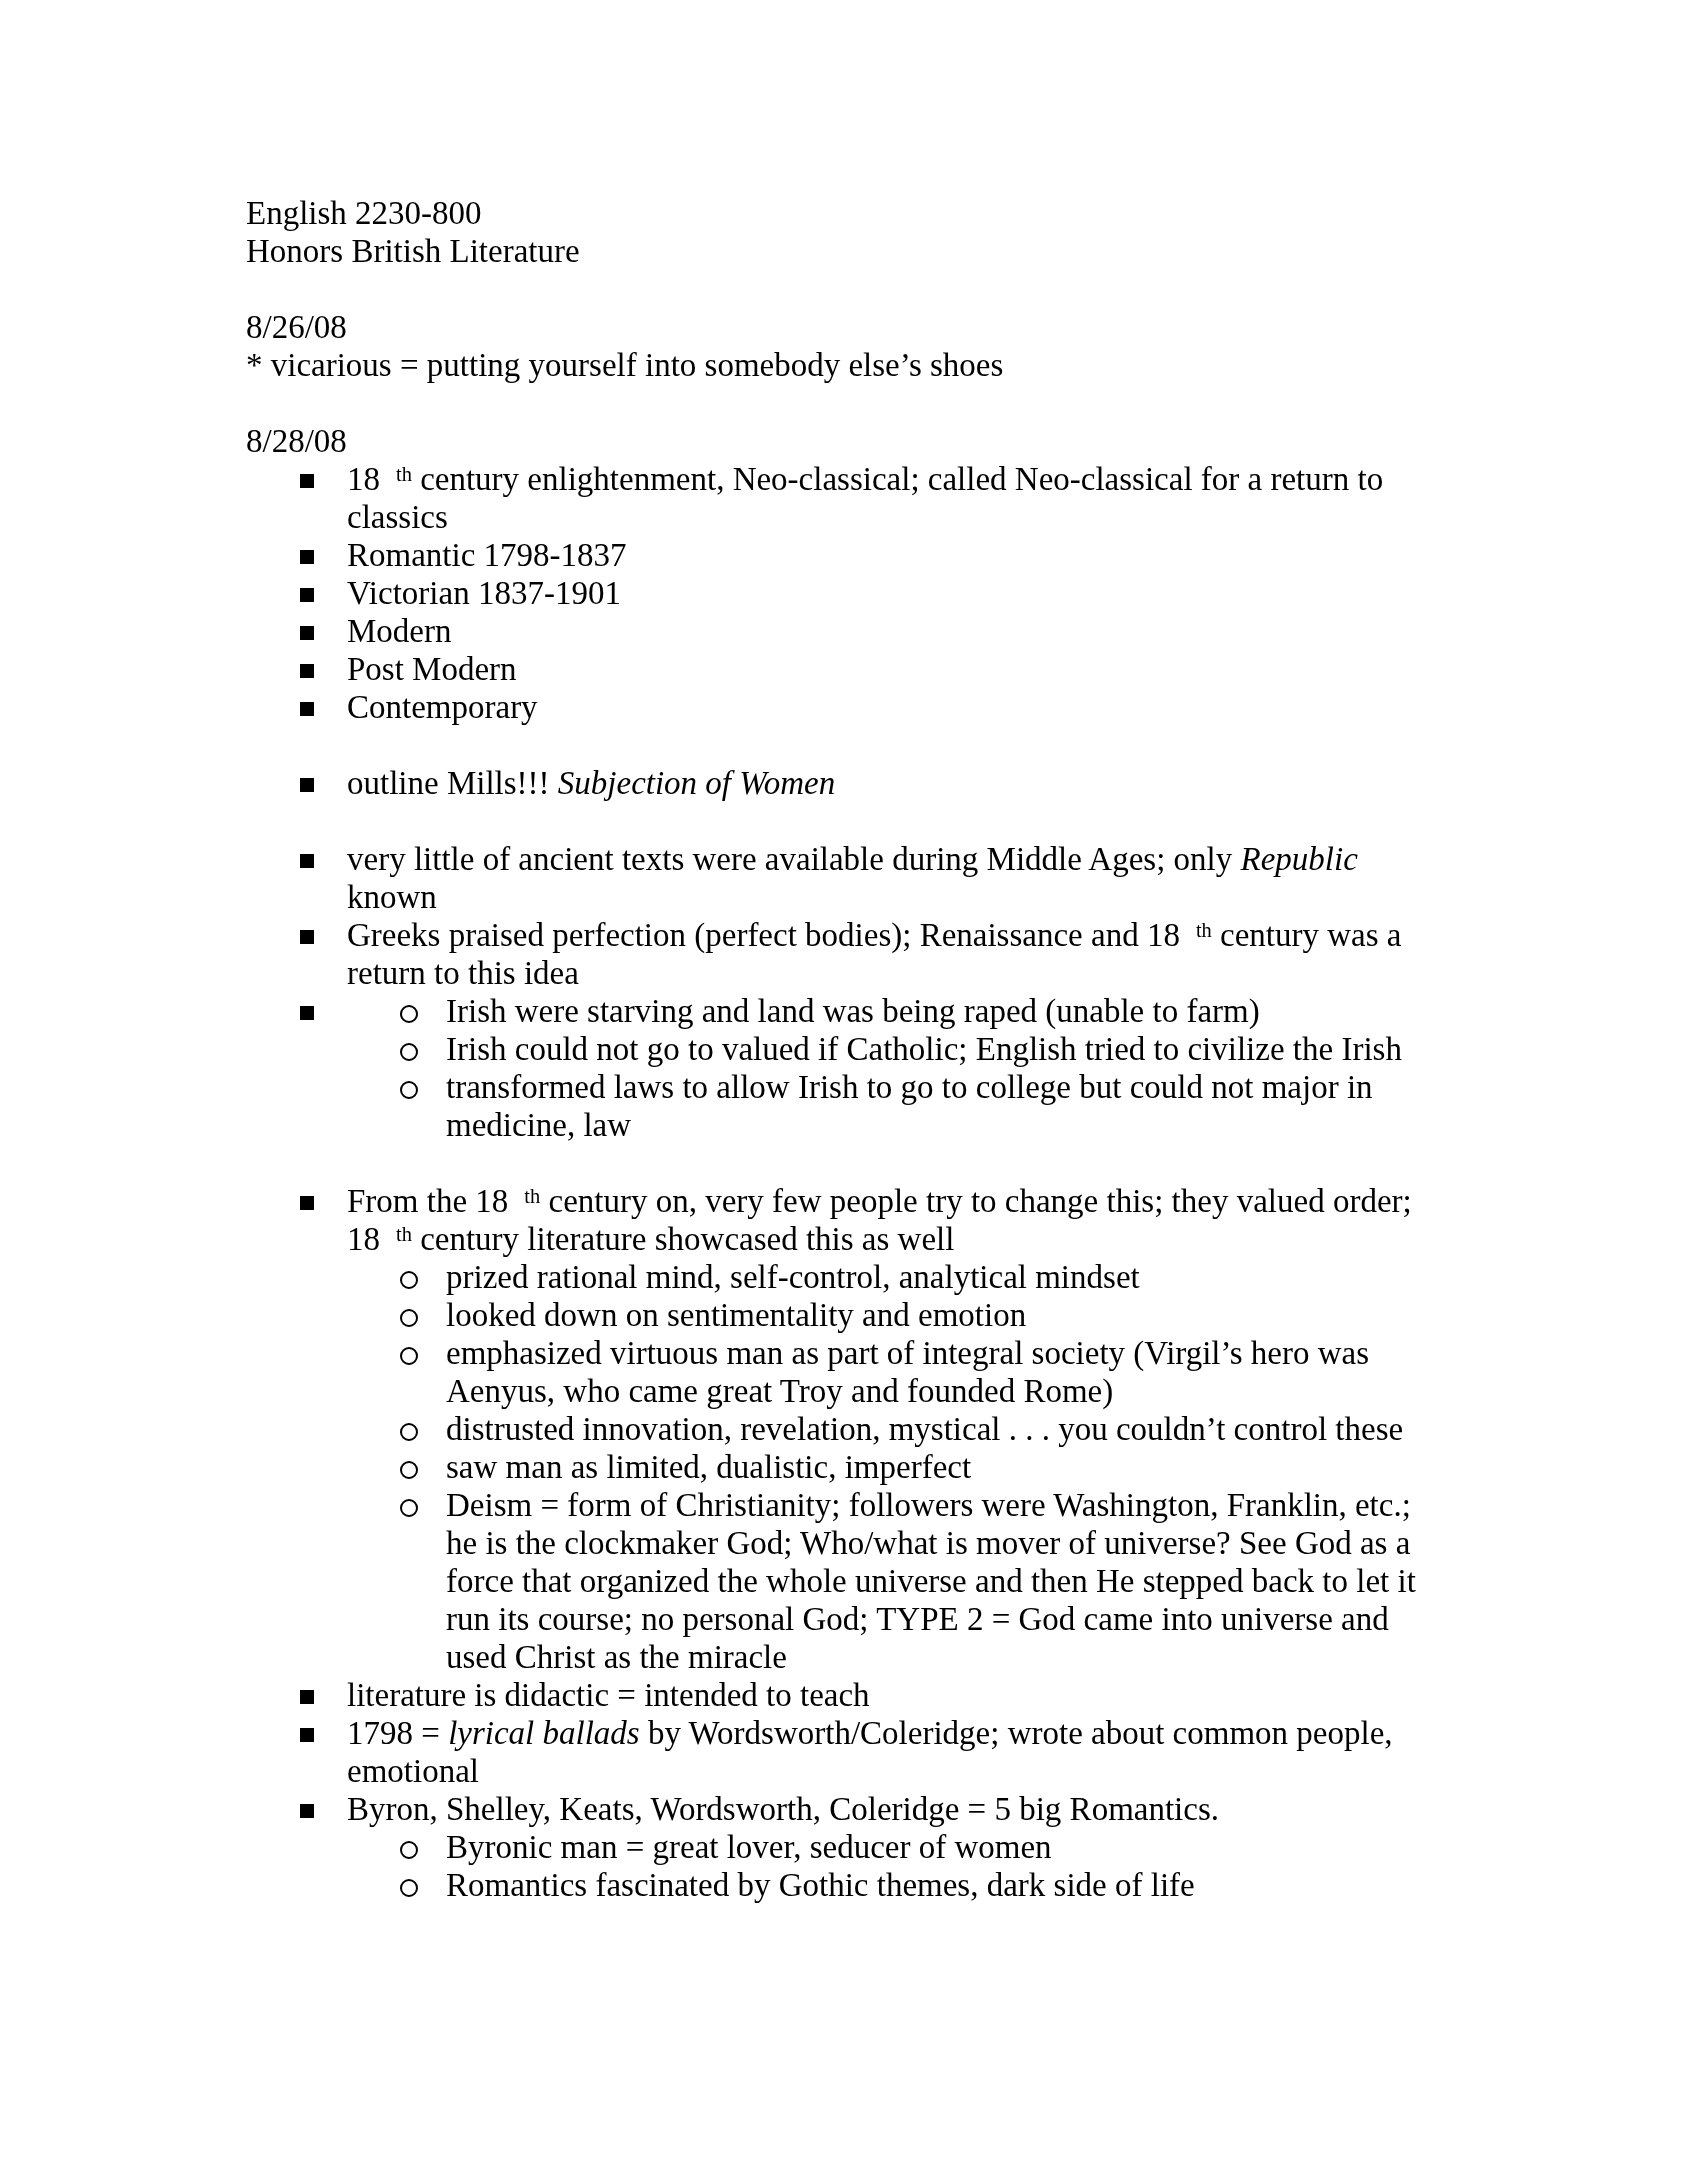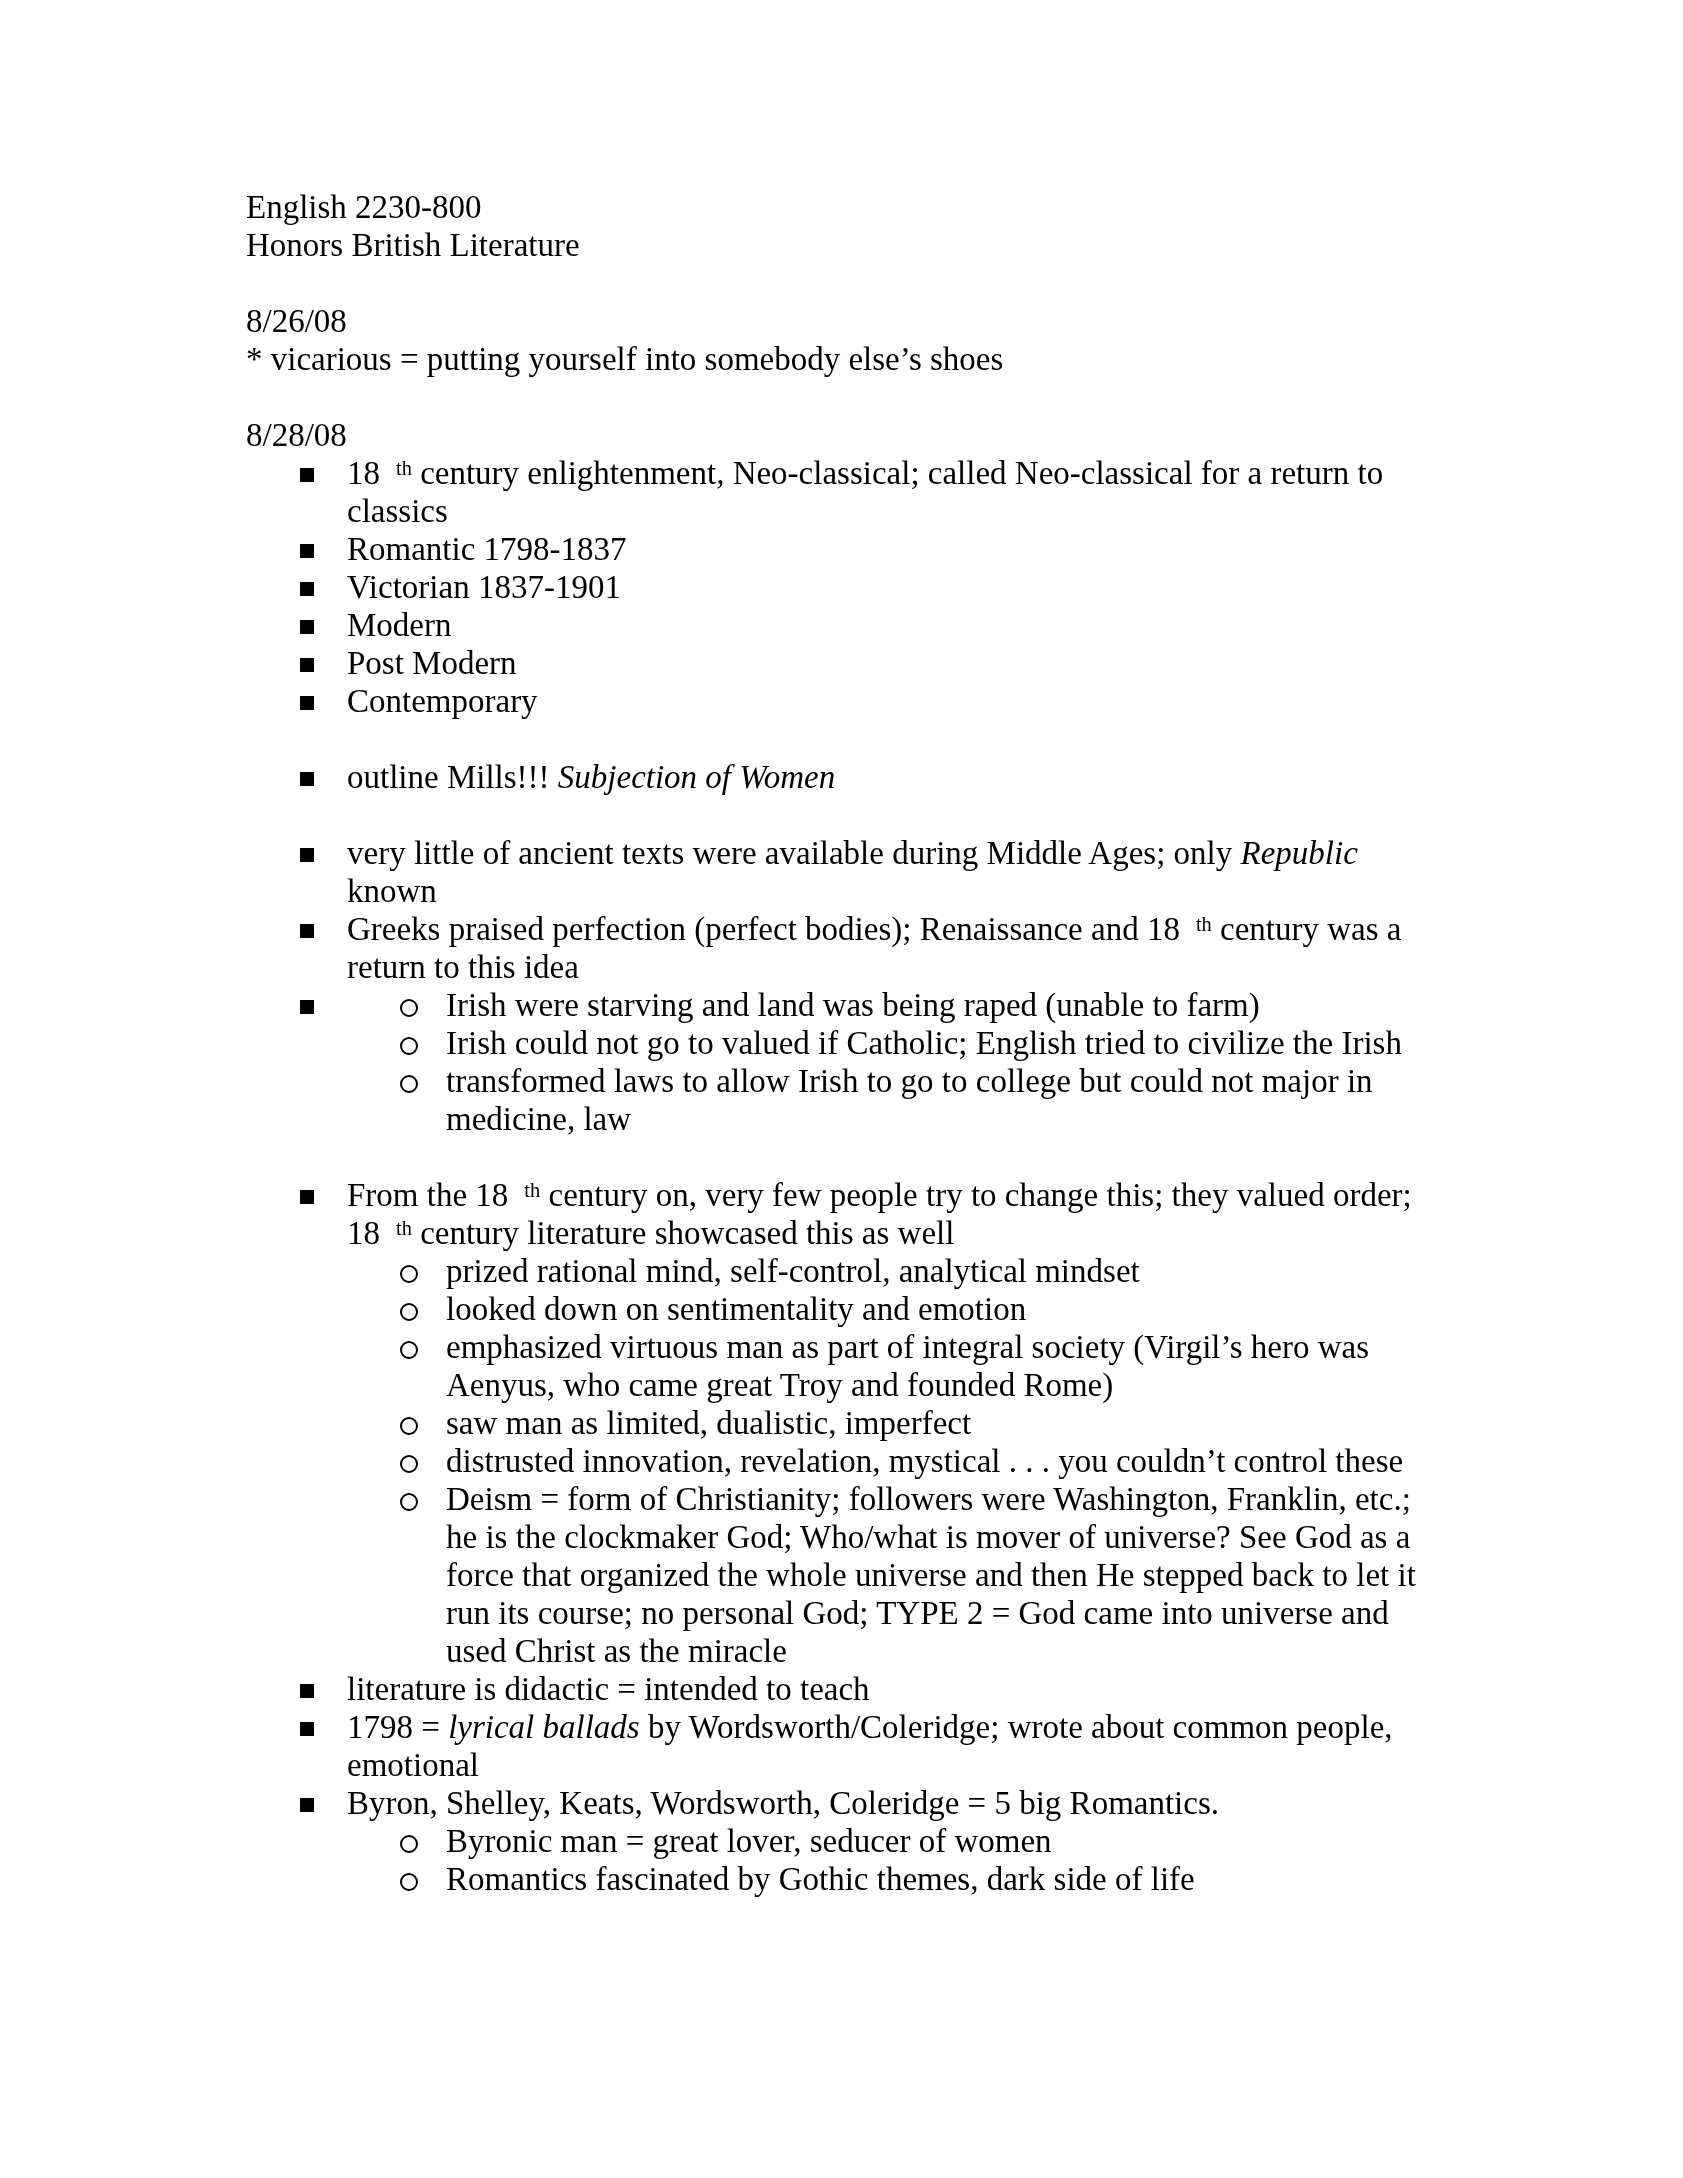--- a/index.html
+++ b/index.html
@@ -14,21 +14,21 @@
   }
   .page {
     position: relative;
     width: 1683px;
     height: 2178px;
     background: #ffffff;
   }
   .content {
     position: absolute;
     left: 246px;
-    top: 188px;
+    top: 194px;
     width: 1188px;
     font-family: "Liberation Serif", "DejaVu Serif", serif;
     font-size: 33px;
     line-height: 38px;
     color: #000000;
   }
   .line {
     margin: 0;
   }
   .heading {
@@ -98,22 +98,22 @@
       <div class="b1"><span class="m1"></span><span>Greeks praised perfection (perfect bodies); Renaissance and 18</span><span class="sup">th</span><span> century was a return to this idea</span></div>
       <div class="b1"><span class="m1"></span></div>
       <div class="b2"><span class="m2"></span><span>Irish were starving and land was being raped (unable to farm)</span></div>
       <div class="b2"><span class="m2"></span><span>Irish could not go to valued if Catholic; English tried to civilize the Irish</span></div>
       <div class="b2"><span class="m2"></span><span>transformed laws to allow Irish to go to college but could not major in medicine, law</span></div>
       <div class="blank"></div>
       <div class="b1"><span class="m1"></span><span>From the 18</span><span class="sup">th</span><span> century on, very few people try to change this; they valued order; 18</span><span class="sup">th</span><span> century literature showcased this as well</span></div>
       <div class="b2"><span class="m2"></span><span>prized rational mind, self-control, analytical mindset</span></div>
       <div class="b2"><span class="m2"></span><span>looked down on sentimentality and emotion</span></div>
       <div class="b2"><span class="m2"></span><span>emphasized virtuous man as part of integral society (Virgil’s hero was Aenyus, who came great Troy and founded Rome)</span></div>
+      <div class="b2"><span class="m2"></span><span>distrusted innovation, revelation, mystical . . . you couldn’t control these</span></div>
       <div class="b2"><span class="m2"></span><span>saw man as limited, dualistic, imperfect</span></div>
-      <div class="b2"><span class="m2"></span><span>distrusted innovation, revelation, mystical . . . you couldn’t control these</span></div>
       <div class="b2"><span class="m2"></span><span>Deism = form of Christianity; followers were Washington, Franklin, etc.; he is the clockmaker God; Who/what is mover of universe? See God as a force that organized the whole universe and then He stepped back to let it run its course; no personal God; TYPE 2 = God came into universe and used Christ as the miracle</span></div>
       <div class="b1"><span class="m1"></span><span>literature is didactic = intended to teach</span></div>
       <div class="b1"><span class="m1"></span><span>1798 = </span><span class="it">lyrical ballads</span><span> by Wordsworth/Coleridge; wrote about common people, emotional</span></div>
       <div class="b1"><span class="m1"></span><span>Byron, Shelley, Keats, Wordsworth, Coleridge = 5 big Romantics.</span></div>
       <div class="b2"><span class="m2"></span><span>Byronic man = great lover, seducer of women</span></div>
       <div class="b2"><span class="m2"></span><span>Romantics fascinated by Gothic themes, dark side of life</span></div>
     </div>
 </div>
 
 

